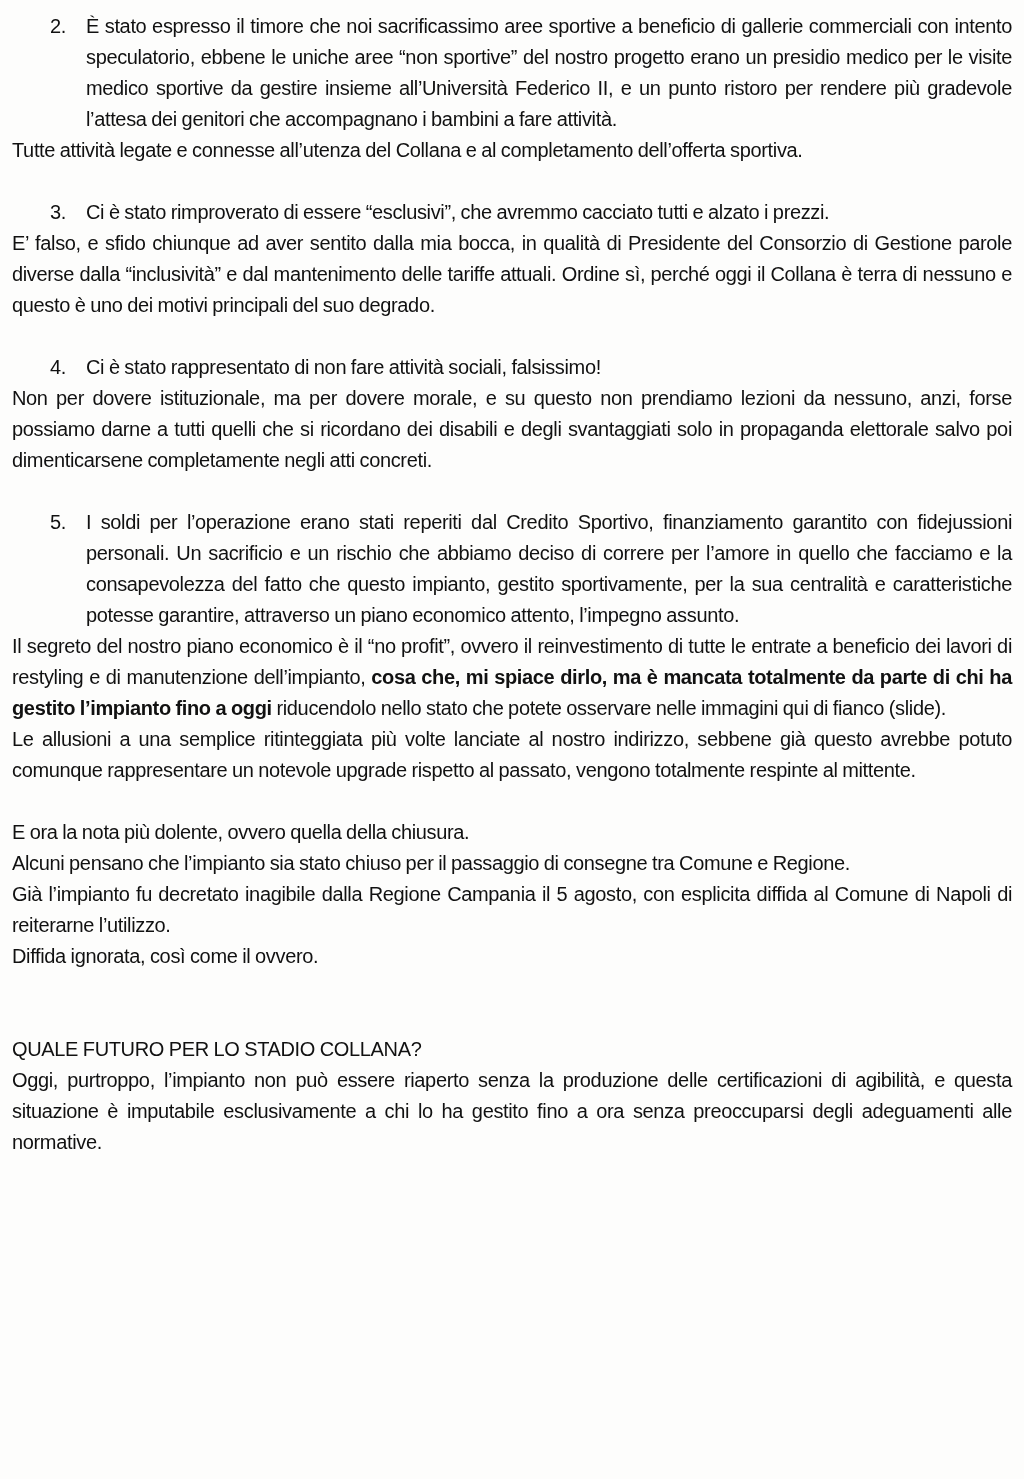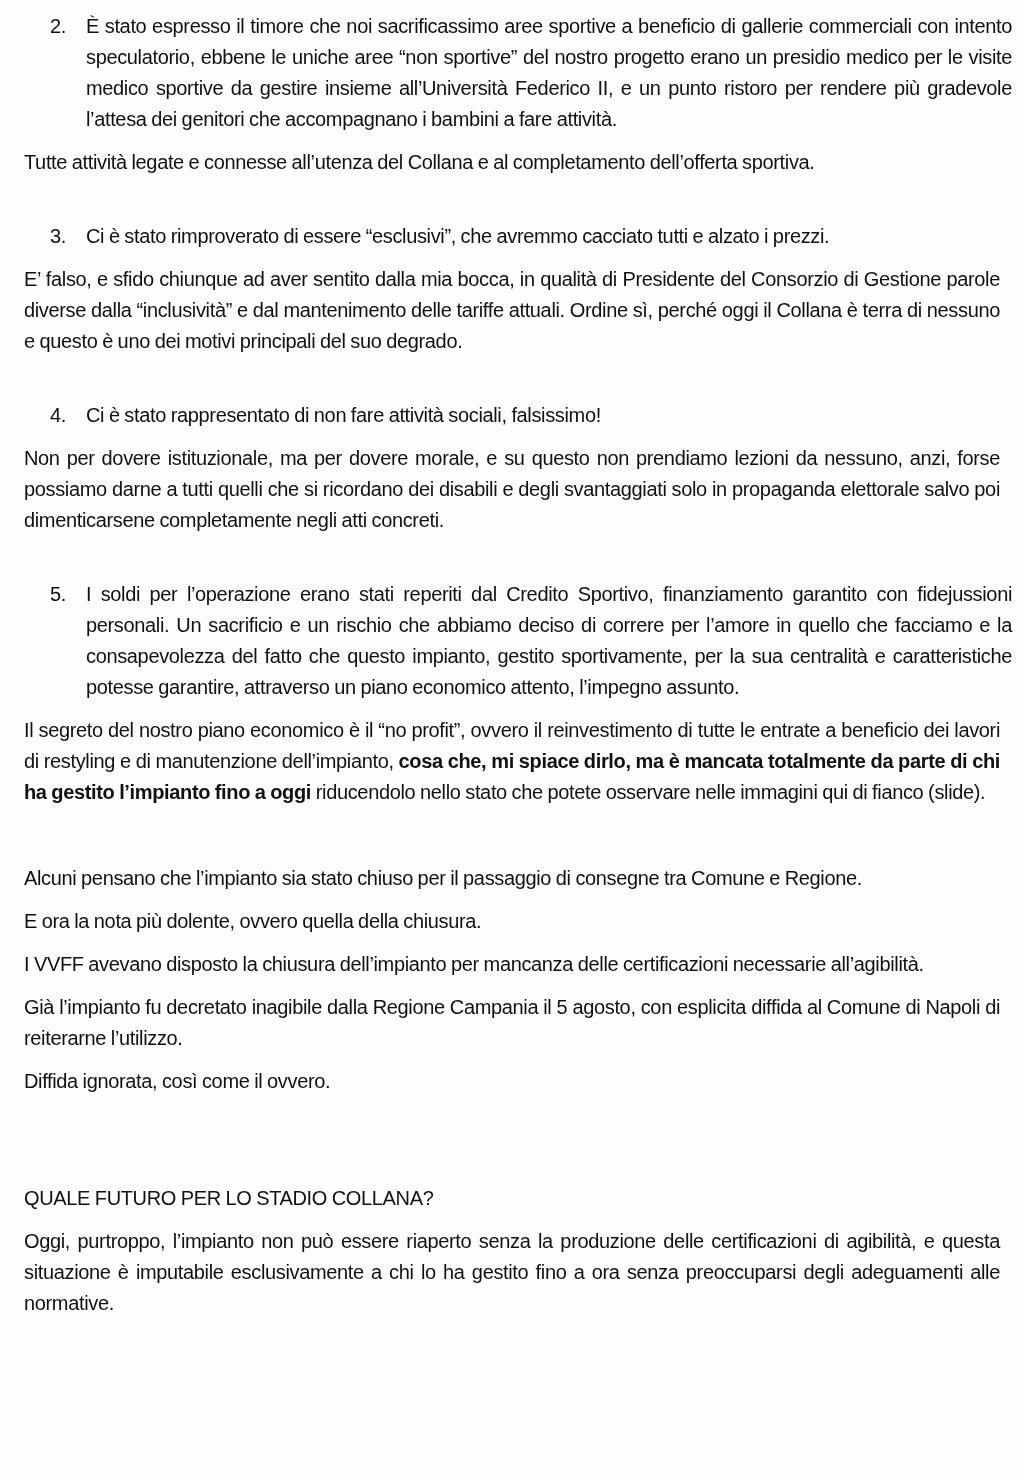--- a/index.html
+++ b/index.html
@@ -19,21 +19,21 @@
     position: absolute;
     left: 12px;
     top: 11px;
     width: 1000px;
     font-size: 20px;
     line-height: 31px;
     letter-spacing: -0.35px;
     word-spacing: -0.5px;
   }
   .p {
-    margin: 12px;
+    margin: 0;
     text-align: justify;
     text-align-last: left;
   }
   .gap {
     height: 31px;
   }
   .li {
     display: flex;
     margin: 0;
   }
@@ -84,26 +84,26 @@
   </div>
   <p class="p"><span>Non per dovere istituzionale, </span><span class="u">ma per dovere morale</span><span>, e su questo non prendiamo lezioni da nessuno, anzi, forse possiamo darne a tutti quelli che si ricordano dei disabili e degli svantaggiati solo in propaganda elettorale salvo poi dimenticarsene completamente negli atti concreti.</span></p>
 
   <div class="gap"></div>
 
   <div class="li">
     <div class="num"><span>5.</span></div>
     <div class="txt"><span>I soldi per l’operazione erano stati reperiti dal Credito Sportivo, finanziamento garantito con fidejussioni personali. Un sacrificio e un rischio che abbiamo deciso di correre per l’amore in quello che facciamo e la consapevolezza del fatto che questo impianto, </span><span class="u">gestito sportivamente</span><span>, per la sua centralità e caratteristiche potesse garantire, attraverso un piano economico attento, l’impegno assunto.</span></div>
   </div>
   <p class="p"><span>Il segreto del nostro piano economico è il “no profit”, ovvero il reinvestimento di tutte le entrate a beneficio dei lavori di restyling e di manutenzione dell’impianto, </span><span class="b">cosa che, mi spiace dirlo, ma è mancata totalmente da parte di chi ha gestito l’impianto fino a oggi</span><span> riducendolo nello stato che potete osservare nelle immagini qui di fianco (slide).</span></p>
+  <p class="p">Le allusioni a una semplice ritinteggiata più volte lanciate al nostro indirizzo, sebbene già questo avrebbe potuto comunque rappresentare un notevole upgrade rispetto al passato, vengono totalmente respinte al mittente.</p>
 
   <div class="gap"></div>
 
+  <p class="p">E ora la nota più dolente, ovvero quella della chiusura.</p>
   <p class="p">Alcuni pensano che l’impianto sia stato chiuso per il passaggio di consegne tra Comune e Regione.</p>
-  <p class="p">E ora la nota più dolente, ovvero quella della chiusura.</p>
-  <p class="p">I VVFF avevano disposto la chiusura dell’impianto per mancanza delle certificazioni necessarie all’agibilità.</p>
   <p class="p">Già l’impianto fu decretato inagibile dalla Regione Campania il 5 agosto, con esplicita diffida al Comune di Napoli di reiterarne l’utilizzo.</p>
   <p class="p">Diffida ignorata, così come il ovvero.</p>
 
   <div class="gap"></div>
 
 
   <div class="gap"></div>
 
   <p class="p">QUALE FUTURO PER LO STADIO COLLANA?</p>
   <p class="p">Oggi, purtroppo, l’impianto non può essere riaperto senza la produzione delle certificazioni di agibilità, e questa situazione è imputabile esclusivamente a chi lo ha gestito fino a ora senza preoccuparsi degli adeguamenti alle normative.</p>

